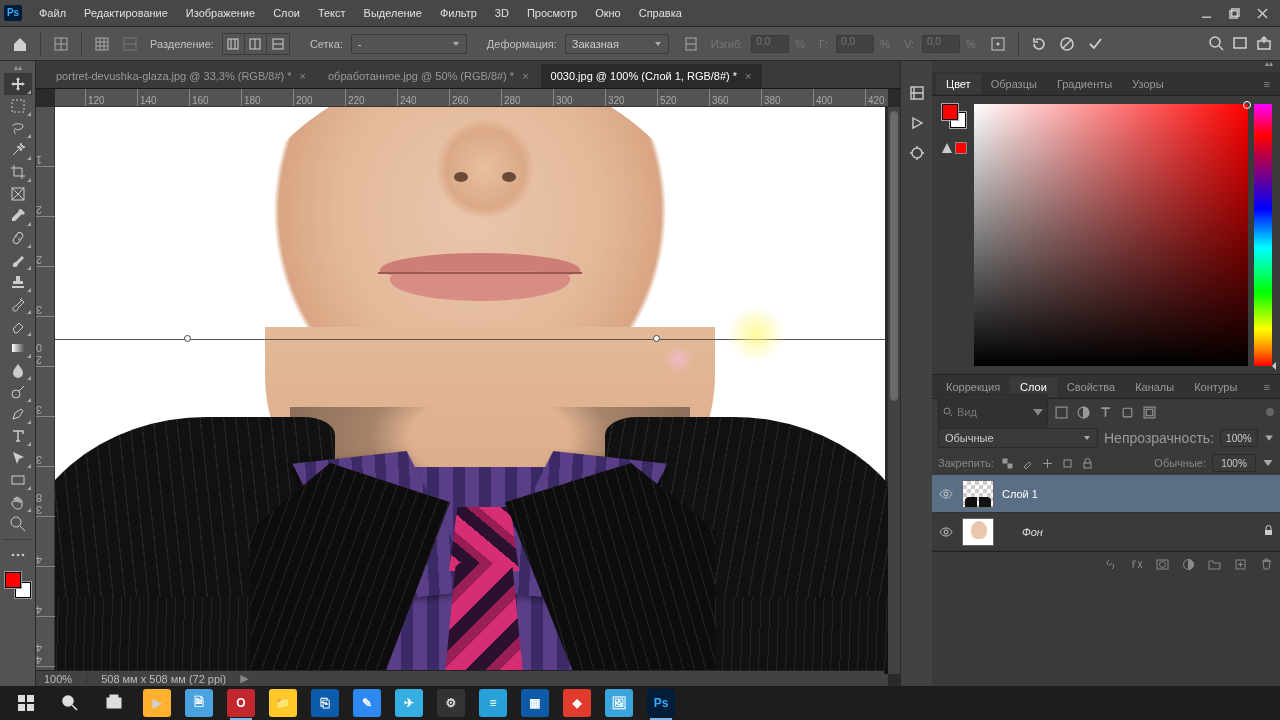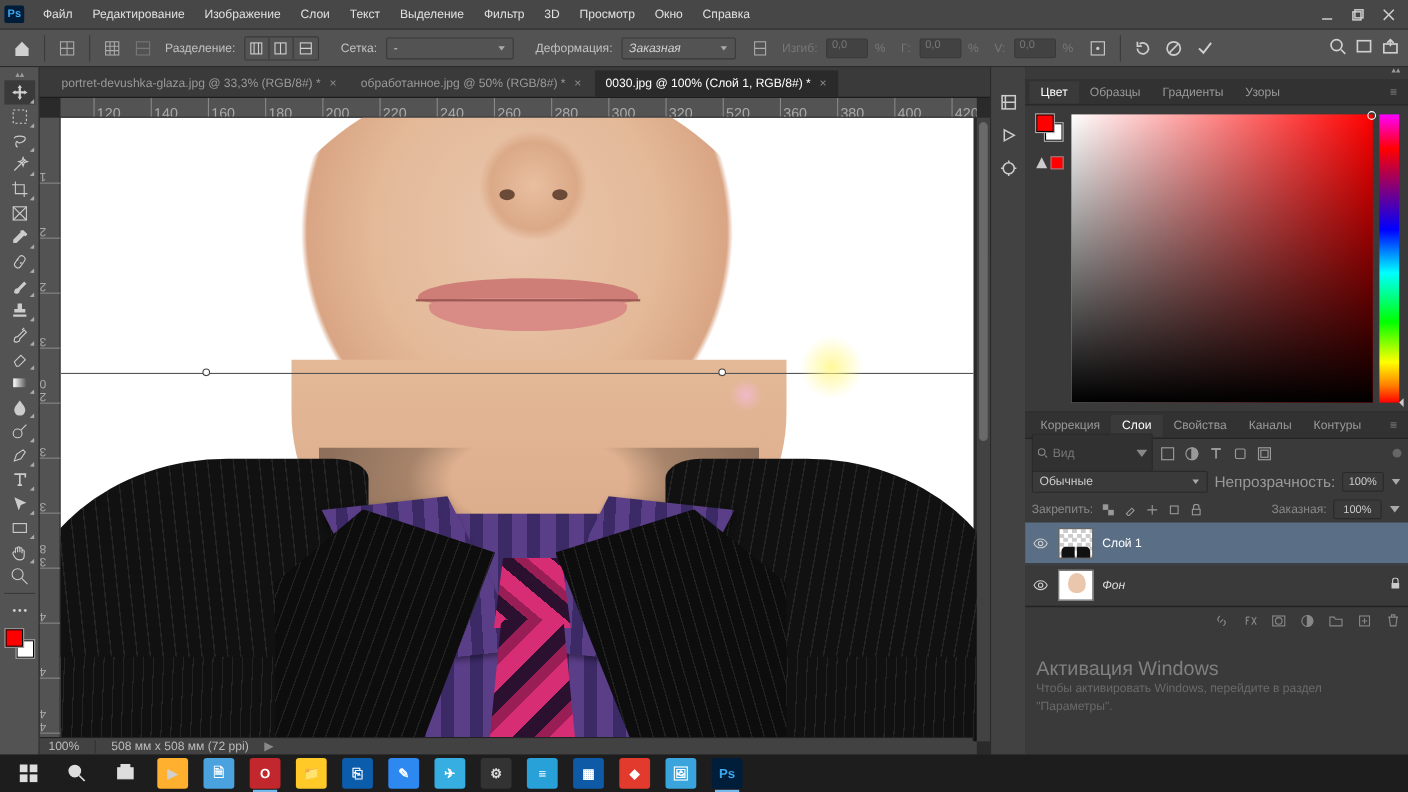--- a/index.html
+++ b/index.html
@@ -46,21 +46,21 @@
 .sw-bg{position:absolute; width:16px;height:16px; background:#fff; border:1px solid #000; outline:1px solid #999; right:0; bottom:0;}
 
 
 .docarea{ flex:1; background:#2a2a2a; display:flex; flex-direction:column; }
 .tabs{ height:28px; background:#3a3a3a; display:flex; align-items:flex-end; padding-left:10px; border-bottom:1px solid #1a1a1a;}
 .tab{ height:24px; padding:0 10px; display:flex; align-items:center; gap:8px; color:#999; margin-right:2px;}
 .tab.active{ background:#2a2a2a; color:#fff;}
 .tab .x{color:#888;}
 .workspace{ flex:1; position:relative; overflow:hidden; }
 .ruler-h{ position:absolute; top:0; left:19px; right:12px; height:18px; background:#535353; border-bottom:1px solid #333; overflow:hidden;}
-.ruler-h .tick{position:absolute; top:0; height:18px; border-left:1px solid #888; font-size:13px; color:#aaa; padding-left:2px; padding-top:6px;}
+.ruler-h .tick{position:absolute; top:0; height:18px; border-left:1px solid #888; font-size:10px; color:#aaa; padding-left:2px; padding-top:6px;}
 .ruler-v{ position:absolute; left:0; top:18px; bottom:12px; width:19px; background:#535353; border-right:1px solid #333;}
 .ruler-v .tick{position:absolute; left:0; width:19px; border-top:1px solid #888; font-size:9px; color:#aaa; padding-left:1px; writing-mode:vertical-rl; transform:rotate(180deg); text-align:right; display:flex; align-items:flex-start;}
 .ruler-v .tick span{writing-mode:horizontal-tb; transform:rotate(0); width:6px;}
 .canvas-wrap{ position:absolute; top:18px; left:19px; right:12px; bottom:12px; overflow:hidden; background:#2a2a2a;}
 .canvas{ position:absolute; top:0; left:0; width:830px; height:592px; background:#fff;}
 
 .face{ position:absolute; left:160px; top:-40px; width:510px; height:480px; background: radial-gradient(ellipse 52% 60% at 50% 30%, #eac6ad 0%, #e3b998 50%, #d9a584 72%, rgba(217,165,132,0) 74%); border-radius:50%;}
 .neck{position:absolute; left:340px; top:380px; width:180px; height:120px; background:#d9a584; }
 .jaw{position:absolute; left:210px; top:220px; width:450px; height:240px; border-radius:0 0 50% 50% / 0 0 80% 80%; background:linear-gradient(#e3b998,#d9a584);}
 .stubble{position:absolute; left:235px; top:300px; width:400px; height:150px; border-radius:0 0 50% 50% / 0 0 80% 80%; background: radial-gradient(ellipse 50% 70% at 50% 20%, rgba(0,0,0,0) 40%, rgba(60,45,35,0.35) 60%, rgba(40,30,25,0.45) 100%);}
@@ -153,21 +153,21 @@
 .layer.active{background:#5a6f85;}
 .eye{width:16px;height:16px;display:flex;align-items:center;justify-content:center;}
 .eye svg{width:14px;height:14px;stroke:#ccc;fill:none;}
 .thumb{width:32px;height:28px;border:1px solid #666;background:#fff;position:relative;}
 .thumb.trans{background:repeating-conic-gradient(#ccc 0 25%,#fff 0 50%) 0 0/8px 8px;}
 .thumb .mini-face{position:absolute;left:8px;top:2px;width:16px;height:18px;background:#eac6ad;border-radius:50% 50% 40% 40%;}
 .thumb .mini-suit-l{position:absolute;left:2px;bottom:0;width:12px;height:10px;background:#111;border-radius:4px 0 0 0;}
 .thumb .mini-suit-r{position:absolute;right:2px;bottom:0;width:12px;height:10px;background:#111;border-radius:0 4px 0 0;}
 .layer .name{color:#ddd; font-size:11px;}
 .layer.active .name{color:#fff;}
-.layer .name.italic{font-style:italic;}
+.layer .name.italic{font-style:italic;margin-left:20px;}
 .lock-ind{margin-left:auto;}
 .lock-ind svg{width:11px;height:11px;fill:#ccc;}
 .watermark{position:absolute; bottom:36px; left:10px; right:10px; color:#6a6a6a;}
 .watermark .title{font-size:18px; color:#808080;}
 .watermark .sub{font-size:11px; color:#6a6a6a; line-height:1.4;}
 .layer-foot{height:26px; border-top:1px solid #222; display:flex; align-items:center; justify-content:flex-end; padding:0 6px; gap:10px;}
 .layer-foot div{width:16px;height:16px;display:flex;align-items:center;justify-content:center;}
 .layer-foot svg{width:13px;height:13px;stroke:#888;fill:none;}
 
 
@@ -269,21 +269,21 @@
       </div>
   </div>
   <span class="opt-label" style="margin-left:12px;">Сетка:</span>
   <div class="opt-select" style="width:116px;">
       <span>-</span>
       <svg viewBox="0 0 8 8">
         <path d="M1 2l3 4 3-4z"></path>
       </svg>
     </div>
   <span class="opt-label" style="margin-left:12px;">Деформация:</span>
-  <div class="opt-select" style="width:104px;font-style:italic;">
+  <div class="opt-select" style="width:104px;">
       <span>Заказная</span>
       <svg viewBox="0 0 8 8">
         <path d="M1 2l3 4 3-4z"></path>
       </svg>
     </div>
   <div class="opt-icon" style="margin-left:6px;">
       <svg viewBox="0 0 16 16">
         <rect x="3" y="2" width="10" height="12" fill="none" stroke="#aaa"></rect>
         <path d="M3 8h10" stroke="#aaa"></path>
       </svg>
@@ -767,21 +767,21 @@
                   <rect x="2" y="2" width="7" height="7"></rect>
                 </svg>
               </div>
             <div>
                 <svg viewBox="0 0 11 11">
                   <rect x="2" y="5" width="7" height="5"></rect>
                   <path d="M3 5V3a2.5 2.5 0 0 1 5 0v2"></path>
                 </svg>
               </div>
           </div>
-          <span style="margin-left:auto;">Заказная:</span>
+          <span style="margin-left:auto;">Обычные:</span>
           <div class="opac-val">100%</div>
           <div class="opac-chev">
               <svg viewBox="0 0 8 8">
                 <path d="M1 2l3 4 3-4z" fill="#aaa"></path>
               </svg>
             </div>
         </div>
         <div class="layer active">
           <div class="eye">
               <svg viewBox="0 0 14 14">
@@ -805,24 +805,20 @@
           <div class="thumb">
               <div class="mini-face"></div>
             </div>
           <span class="name italic">Фон</span>
           <div class="lock-ind"><svg viewBox="0 0 11 11">
                 <rect x="2" y="5" width="7" height="5"></rect>
                 <path d="M3 5V3a2.5 2.5 0 0 1 5 0v2" fill="none" stroke="#ccc"></path>
               </svg></div>
         </div>
 
-        <div class="watermark">
-          <div class="title">Активация Windows</div>
-          <div class="sub">Чтобы активировать Windows, перейдите в раздел "Параметры".</div>
-        </div>
 
         <div class="layer-foot">
           <div>
               <svg viewBox="0 0 13 13">
                 <path d="M4 7a3 3 0 0 1 0-4l1-1M9 6a3 3 0 0 1 0 4l-1 1M5 8l3-3"></path>
               </svg>
             </div>
           <div>
               <svg viewBox="0 0 13 13">
                 <path d="M3 3h3M3 3v7M3 6h2M8 3l4 7M12 3l-4 7" stroke-width="1"></path>

